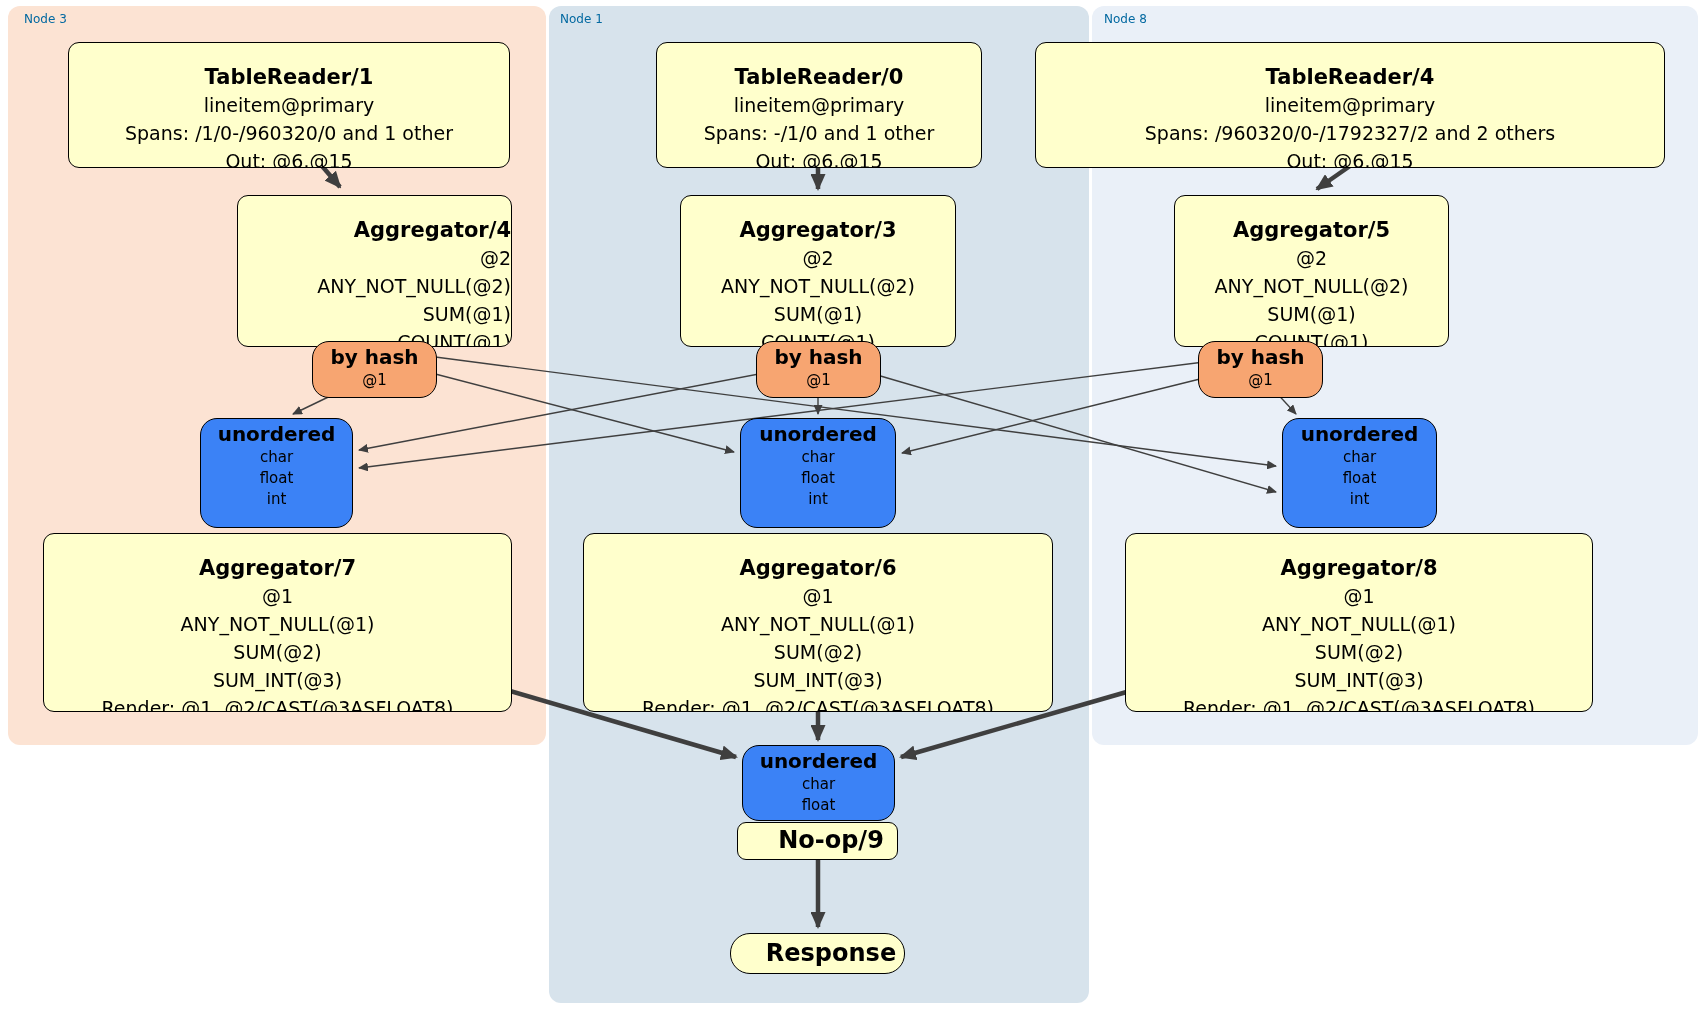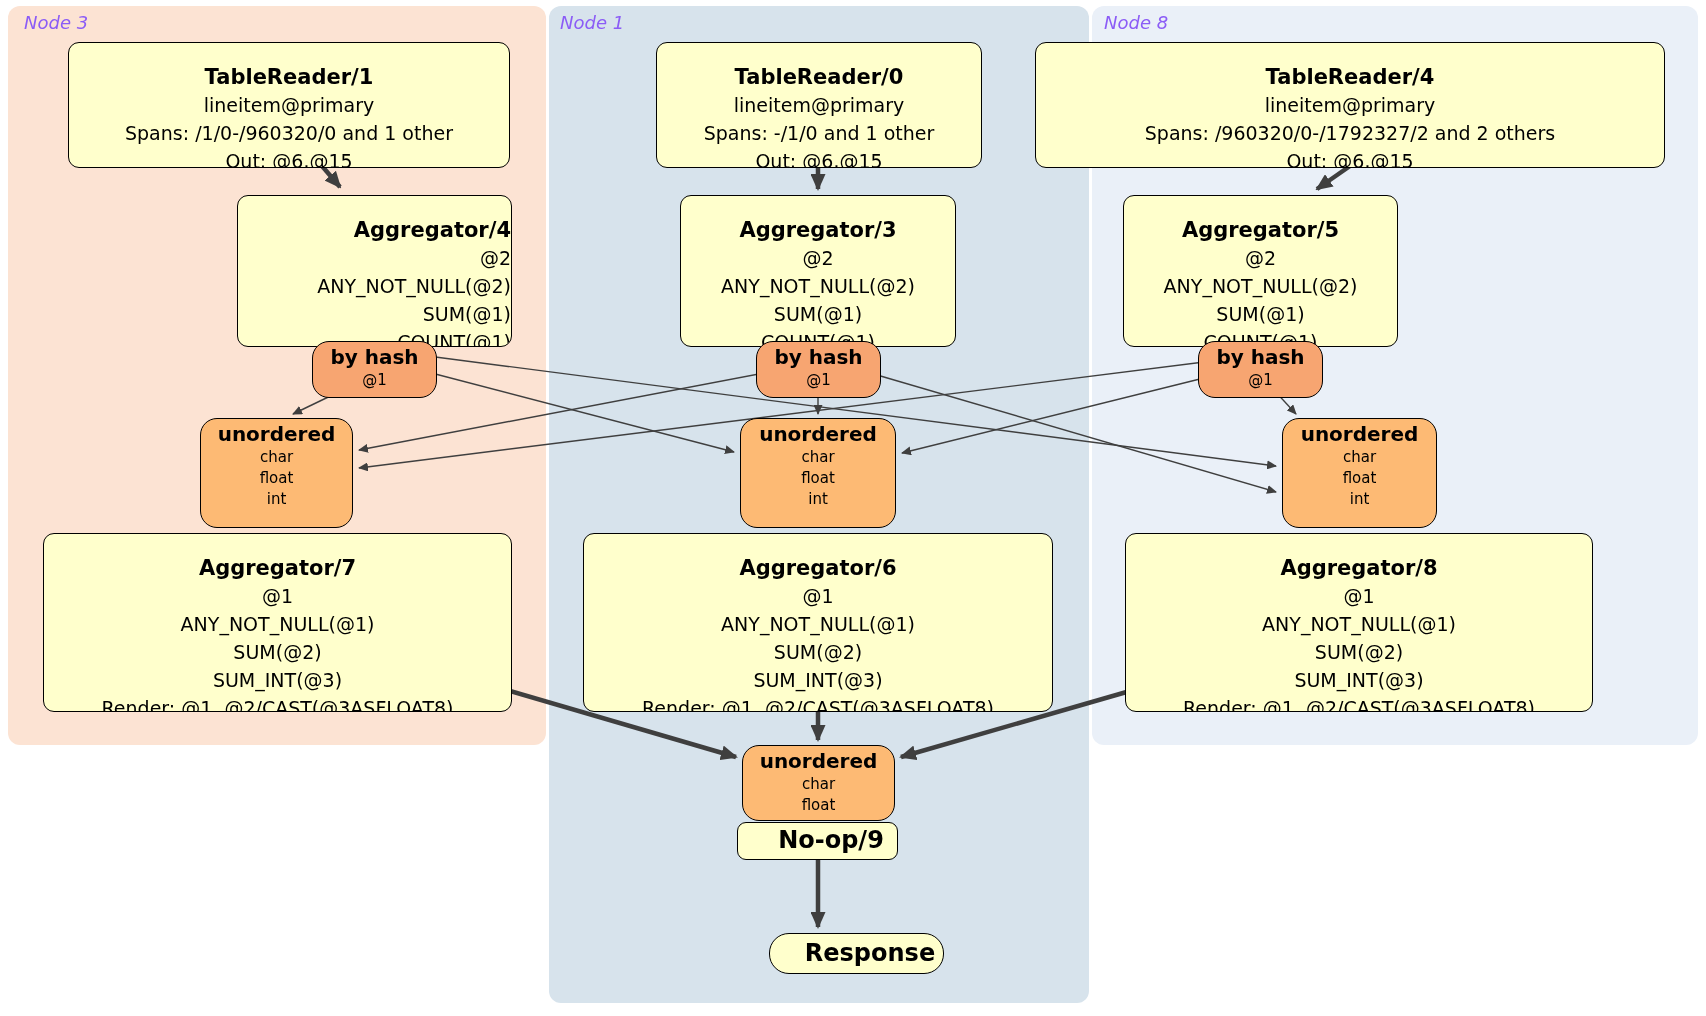--- a/index.html
+++ b/index.html
@@ -1,25 +1,25 @@
 <!DOCTYPE html>
 <html><head>
 <meta charset="utf-8">
 <style>
   html,body{margin:0;padding:0;background:#ffffff;}
   body{width:1706px;height:1016px;position:relative;overflow:hidden;
        font-family:"DejaVu Sans",sans-serif;color:#000;}
   .canvas{position:absolute;left:0;top:0;width:1706px;height:1016px;}
   .region{position:absolute;border-radius:12px;}
-  .region-label{position:absolute;font-size:18px;color:#8b5cf6;font-style:italic;}
+  .region-label{position:absolute;font-size:12px;color:#0369a1;}
   .box{position:absolute;box-sizing:border-box;border:1.6px solid #000;
        text-align:center;overflow:hidden;}
   .process{background:#ffffcc;border-radius:11px;}
   .router{background:#f7a571;border-radius:17px;}
-  .sync{background:#fdba74;border-radius:17px;}
+  .sync{background:#3b82f6;border-radius:17px;}
   .title{font-weight:bold;font-size:21px;line-height:28px;padding-top:20px;}
   .line{font-size:19px;line-height:28px;white-space:nowrap;}
   .s-title{font-weight:bold;font-size:20px;line-height:26px;padding-top:2px;}
   .s-line{font-size:15px;line-height:21px;white-space:nowrap;}
   .big-title{font-weight:bold;font-size:24px;line-height:35px;padding-top:0;padding-left:27px;}
   svg{position:absolute;left:0;top:0;}
 </style>
 </head>
 <body>
 
@@ -139,32 +139,32 @@
   <div class="box sync" style="left:742px;top:745px;width:153px;height:76px;">
     <div class="s-title">unordered</div>
     <div class="s-line">char</div>
     <div class="s-line">float</div>
   </div>
 
   <div class="box process" style="left:737px;top:822px;width:161px;height:38px;border-radius:9px;">
     <div class="big-title">No-op/9</div>
   </div>
 
-  <div class="box process" style="left:769px;top:933px;width:175px;height:41px;border-radius:20px;">
+  <div class="box process" style="left:730px;top:933px;width:175px;height:41px;border-radius:20px;">
     <div class="big-title" style="line-height:38px;">Response</div>
   </div>
 
   <div class="box process" style="left:1035px;top:42px;width:630px;height:126px;">
     <div class="title">TableReader/4</div>
     <div class="line">lineitem@primary</div>
     <div class="line">Spans: /960320/0-/1792327/2 and 2 others</div>
     <div class="line">Out: @6,@15</div>
   </div>
 
-  <div class="box process" style="left:1123px;top:195px;width:275px;height:152px;">
+  <div class="box process" style="left:1174px;top:195px;width:275px;height:152px;">
     <div class="title">Aggregator/5</div>
     <div class="line">@2</div>
     <div class="line">ANY_NOT_NULL(@2)</div>
     <div class="line">SUM(@1)</div>
     <div class="line">COUNT(@1)</div>
   </div>
 
   <div class="box router" style="left:1198px;top:341px;width:125px;height:57px;">
     <div class="s-title">by hash</div>
     <div class="s-line">@1</div>

